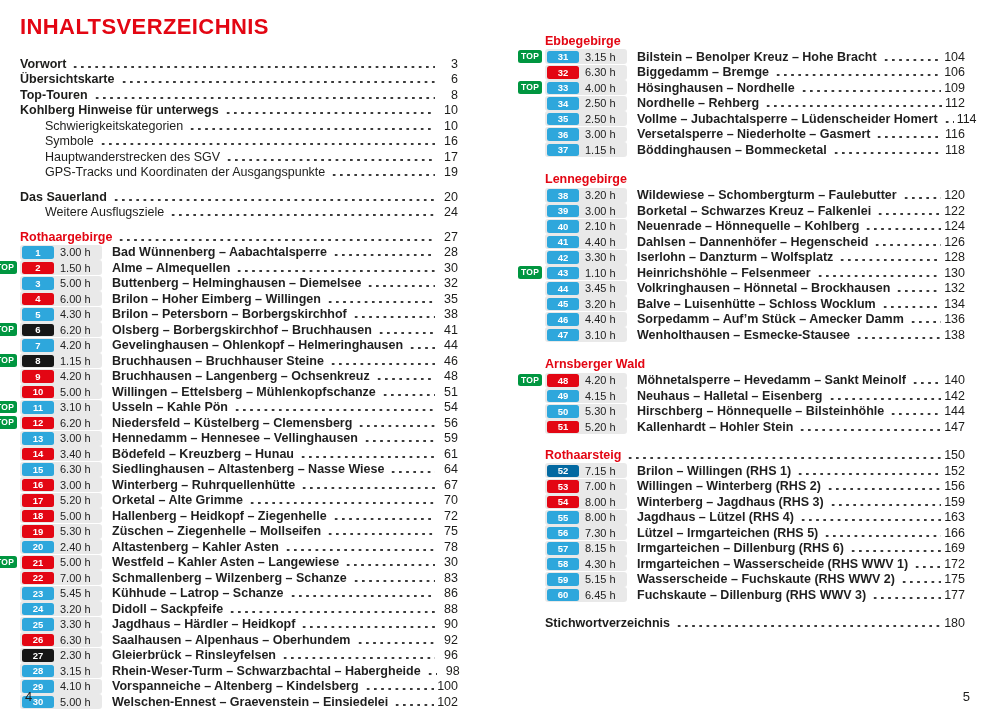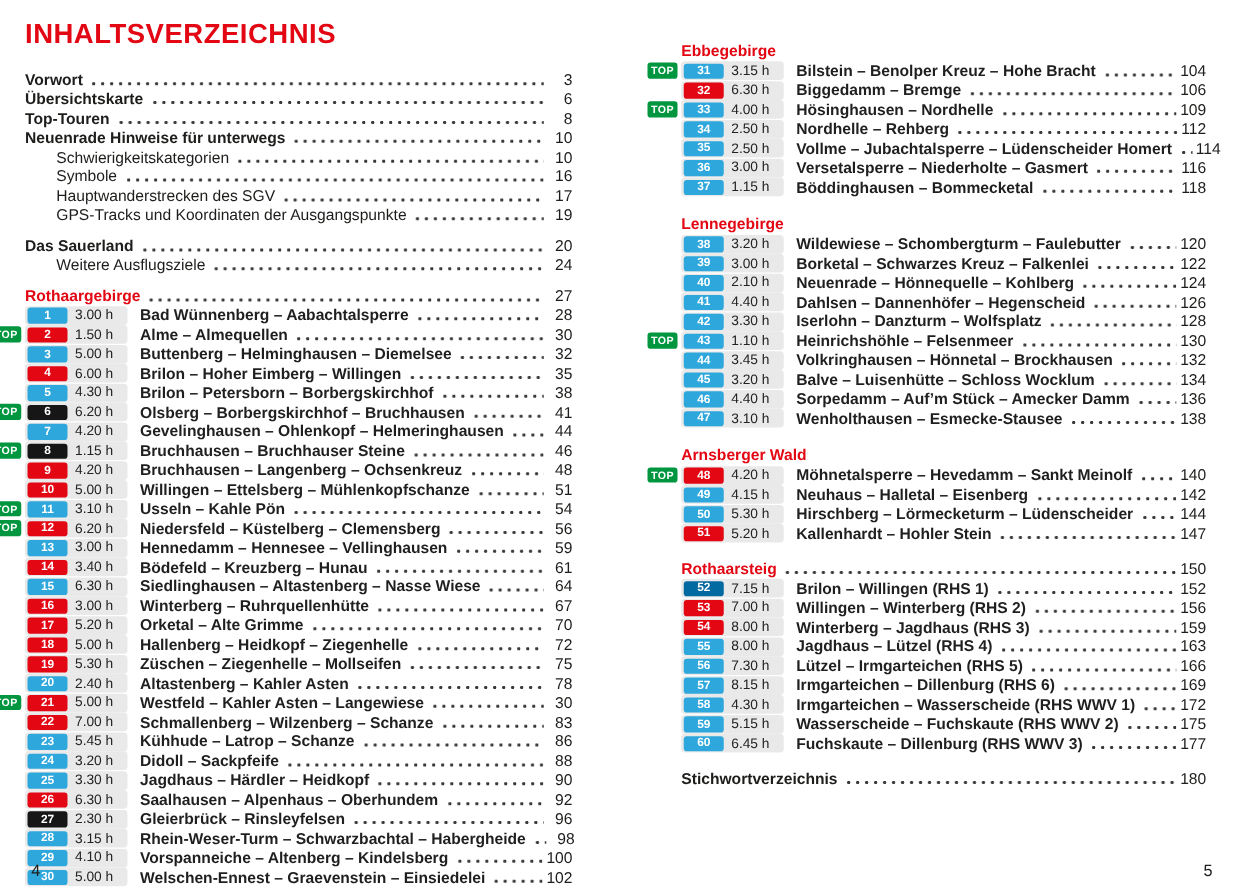--- a/index.html
+++ b/index.html
@@ -67,21 +67,21 @@
             <span class="lbl bold">Übersichtskarte</span>
             <span class="leader"></span>
             <span class="pg">6</span>
           </div>
           <div class="row">
             <span class="lbl bold">Top-Touren</span>
             <span class="leader"></span>
             <span class="pg">8</span>
           </div>
           <div class="row">
-            <span class="lbl bold">Neuenrade Hinweise für unterwegs</span>
+            <span class="lbl bold">Kohlberg Hinweise für unterwegs</span>
             <span class="leader"></span>
             <span class="pg">10</span>
           </div>
           <div class="row indent">
             <span class="lbl">Schwierigkeitskategorien</span>
             <span class="leader"></span>
             <span class="pg">10</span>
           </div>
           <div class="row indent">
             <span class="lbl">Symbole</span>
@@ -582,21 +582,21 @@
             </span>
             <span class="tourname">Neuhaus – Halletal – Eisenberg</span>
             <span class="leader"></span>
             <span class="pg">142</span>
           </div>
           <div class="row">
             <span class="strip">
               <span class="diffbadge" style="background: rgb(46, 167, 220);">50</span>
               <span class="time">5.30 h</span>
             </span>
-            <span class="tourname">Hirschberg – Lörmecketurm – Lüdenscheider</span>
+            <span class="tourname">Hirschberg – Hönnequelle – Bilsteinhöhle</span>
             <span class="leader"></span>
             <span class="pg">144</span>
           </div>
           <div class="row">
             <span class="strip">
               <span class="diffbadge" style="background: rgb(227, 6, 19);">51</span>
               <span class="time">5.20 h</span>
             </span>
             <span class="tourname">Kallenhardt – Hohler Stein</span>
             <span class="leader"></span>

